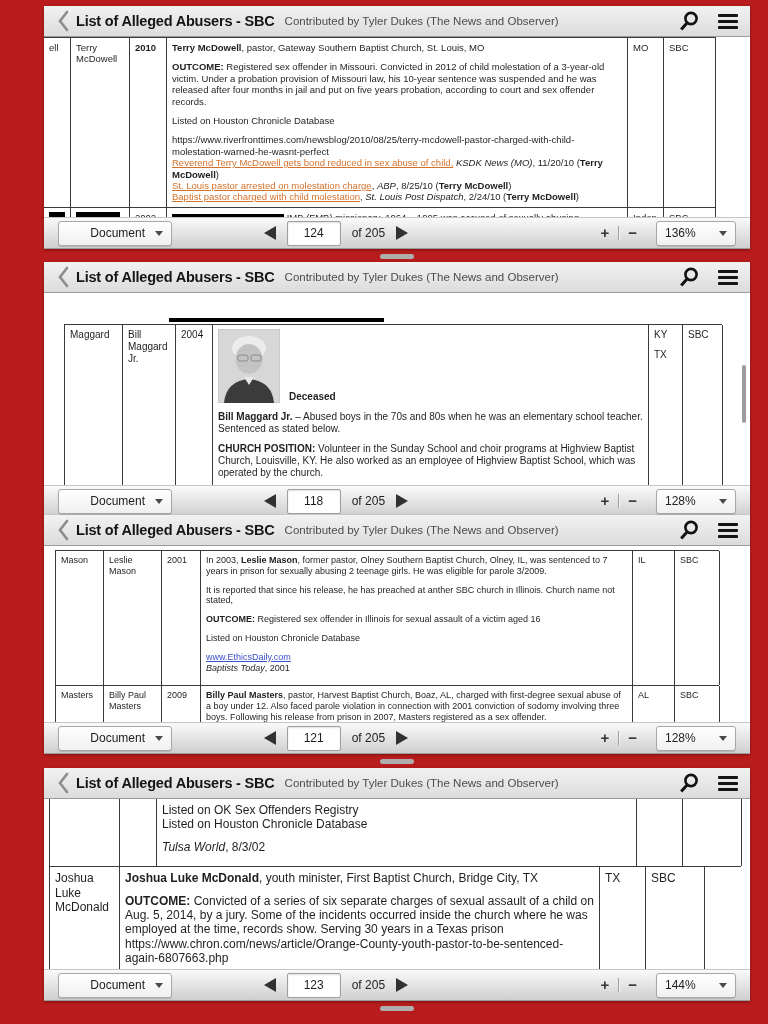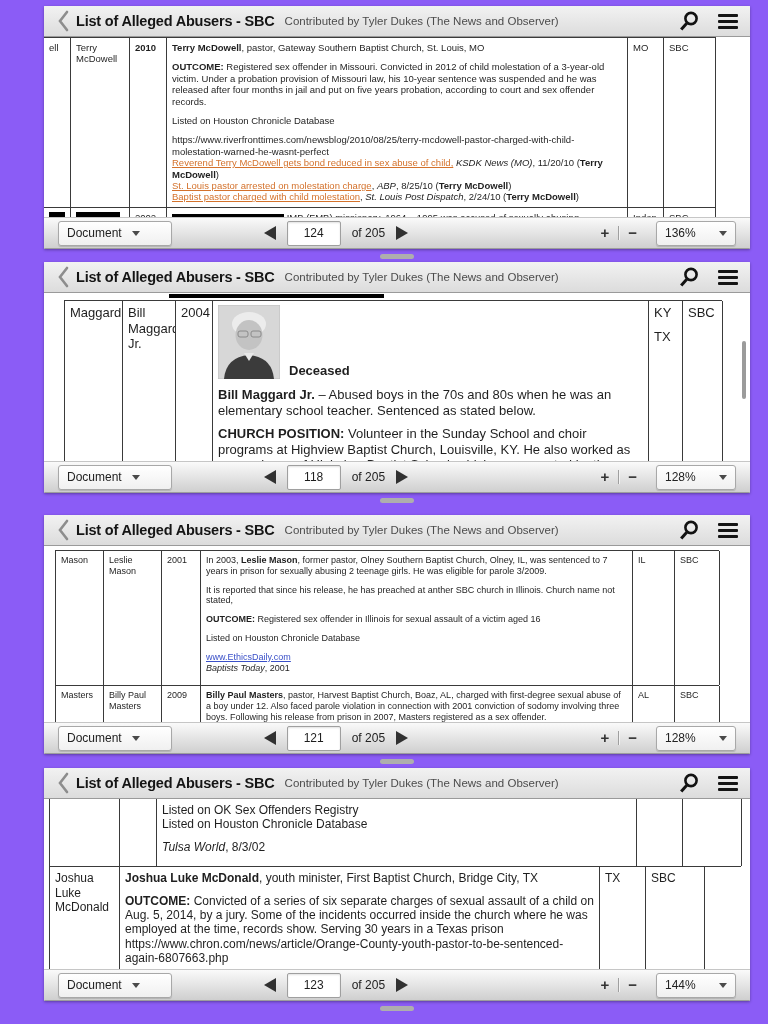--- a/index.html
+++ b/index.html
@@ -1,18 +1,18 @@
 <!DOCTYPE html>
 <html><head>
 <meta charset="utf-8">
 <title>Document Viewer</title>
 <style>
   html,body{margin:0;padding:0;background:#fff;}
   body{width:768px;height:1024px;font-family:"Liberation Sans",sans-serif;-webkit-font-smoothing:antialiased;}
-  #panels{position:relative;width:768px;height:1024px;overflow:hidden;background:#8b5cf6;}
+  #panels{position:relative;width:768px;height:1024px;overflow:hidden;background:#b91c1c;}
   .panel{position:absolute;left:44px;width:706px;}
   .panel-card{box-shadow:0 1px 3px rgba(0,0,0,.35);border-radius:1px;overflow:hidden;background:#fff;}
   
   .hdr{height:31px;background:linear-gradient(#f2f2f2,#dcdcdc);border-bottom:1px solid #9a9a9a;display:flex;align-items:center;padding:0 12px 0 6px;box-sizing:border-box;}
   .backbtn{width:26px;height:26px;display:flex;align-items:center;justify-content:center;cursor:pointer;}
   .ttl{font-weight:bold;font-size:14.5px;color:#151515;letter-spacing:-0.2px;white-space:nowrap;}
   .sub{font-size:11.5px;color:#4c4c4c;margin-left:10px;white-space:nowrap;overflow:hidden;}
   .hdr-right{margin-left:auto;display:flex;align-items:center;gap:18px;}
   .iconbtn{display:flex;align-items:center;justify-content:center;cursor:pointer;}
   .hamb{display:flex;flex-direction:column;gap:3px;}
@@ -31,21 +31,21 @@
   .lb{text-decoration:underline;cursor:pointer;}
   .inbar{display:inline-block;vertical-align:middle;background:#000;}
   .blockbar{background:#000;}
   .photo-block{display:flex;align-items:flex-end;gap:9px;margin:0 0 8px 0;}
   .photo-cap{font-weight:bold;}
   .topbar{position:absolute;background:#000;}
   .sthumb{position:absolute;width:4px;background:#9b9b9b;border-radius:2px;right:4px;cursor:pointer;}
   
   .tbar{height:32px;background:linear-gradient(#fafafa,#cfcfcf);border-top:1px solid #c6c6c6;border-bottom:1px solid #9d9d9d;display:flex;align-items:center;padding:0 14px;box-sizing:border-box;}
   .dd{background:linear-gradient(#fff,#f0f0f0);border:1px solid #a8a8a8;border-radius:3px;height:23px;display:flex;align-items:center;padding:0 8px;gap:10px;font-size:12px;color:#222;cursor:pointer;box-shadow:0 1px 1px rgba(0,0,0,.15);}
-  .docdd{width:96px;justify-content:flex-start;}
+  .docdd{width:96px;justify-content:flex-end;}
   .zoomdd{width:62px;justify-content:space-between;}
   .caret{width:0;height:0;border-left:4.5px solid transparent;border-right:4.5px solid transparent;border-top:5.5px solid #4a4a4a;}
   .pager{display:flex;align-items:center;gap:11px;margin:0 auto;}
   .tri-l{width:0;height:0;border-top:7.5px solid transparent;border-bottom:7.5px solid transparent;border-right:12px solid #313131;cursor:pointer;}
   .tri-r{width:0;height:0;border-top:7.5px solid transparent;border-bottom:7.5px solid transparent;border-left:12px solid #313131;cursor:pointer;}
   .pginput{width:48px;height:21px;border:1px solid #9f9f9f;border-radius:2px;text-align:center;font-size:12px;font-family:"Liberation Sans",sans-serif;color:#1d1d1d;background:#fff;box-shadow:inset 0 1px 2px rgba(0,0,0,.12);}
   .oflabel{font-size:12px;color:#222;}
   .zgrp{display:flex;align-items:center;gap:0;margin-left:auto;}
   .zbtn{font-size:15px;font-weight:bold;color:#333;padding:0 9px;cursor:pointer;line-height:22px;}
   .zdiv{width:1px;height:14px;background:#9f9f9f;box-shadow:1px 0 0 #f3f3f3;}
@@ -171,21 +171,21 @@
                 <line x1="8.8" y1="13.2" x2="3.2" y2="19.4" stroke="#121212" stroke-width="3"></line>
               </svg>
             </div>
             <div class="iconbtn hamb">
               <i></i>
               <i></i>
               <i></i>
             </div>
           </div>
         </div>
-        <div class="doc" style="height: 168px; font-size: 13px; line-height: 1.2;">
+        <div class="doc" style="height: 168px; font-size: 10px; line-height: 1.2; margin-top: 24px;">
           <div class="topbar" style="left: 125px; top: 1px; width: 215px; height: 4px;"></div>
           <div class="tbl bl bt" style="margin-left: 20px; margin-top: 7px; width: 658px;">
             <div class="trow" style="min-height: 142px;">
               <div class="tcell" style="width: 58px;">
                 <div class="para"><span>Maggard</span></div>
               </div>
               <div class="tcell" style="width: 53px;">
                 <div class="para"><span>Bill Maggard Jr.</span></div>
               </div>
               <div class="tcell" style="width: 37px;">

